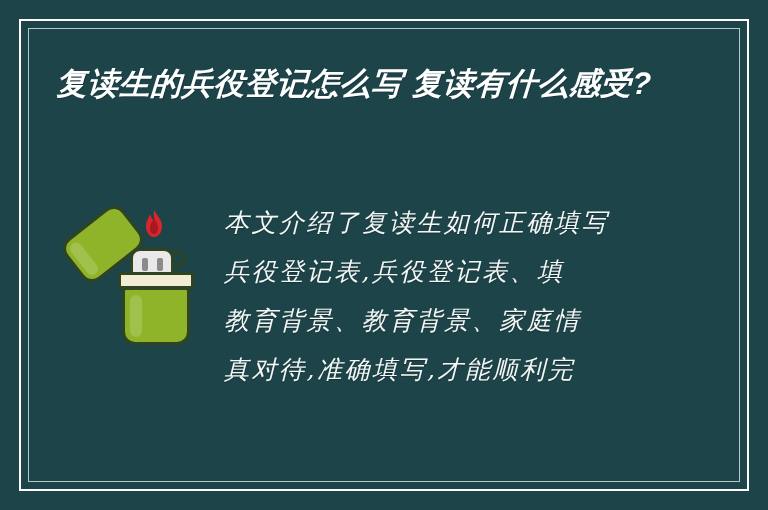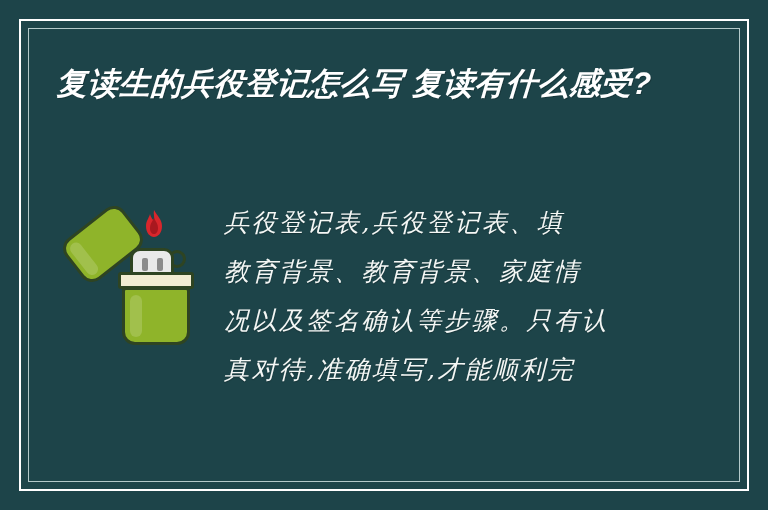--- a/index.html
+++ b/index.html
@@ -219,19 +219,19 @@
         <span class="slot s2"></span>
       </div>
 
       <div class="lid"></div>
       <div class="band"></div>
       <div class="body-case"></div>
     </div>
   </div>
 
   <div class="copy">
+    <div class="copy-line">本文介绍了复读生如何正确填写</div>
     <div class="copy-line">兵役登记表,兵役登记表、填</div>
     <div class="copy-line">教育背景、教育背景、家庭情</div>
-    <div class="copy-line">况以及签名确认等步骤。只有认</div>
     <div class="copy-line">真对待,准确填写,才能顺利完</div>
   </div>
 
 </div>
 
 </body></html>

